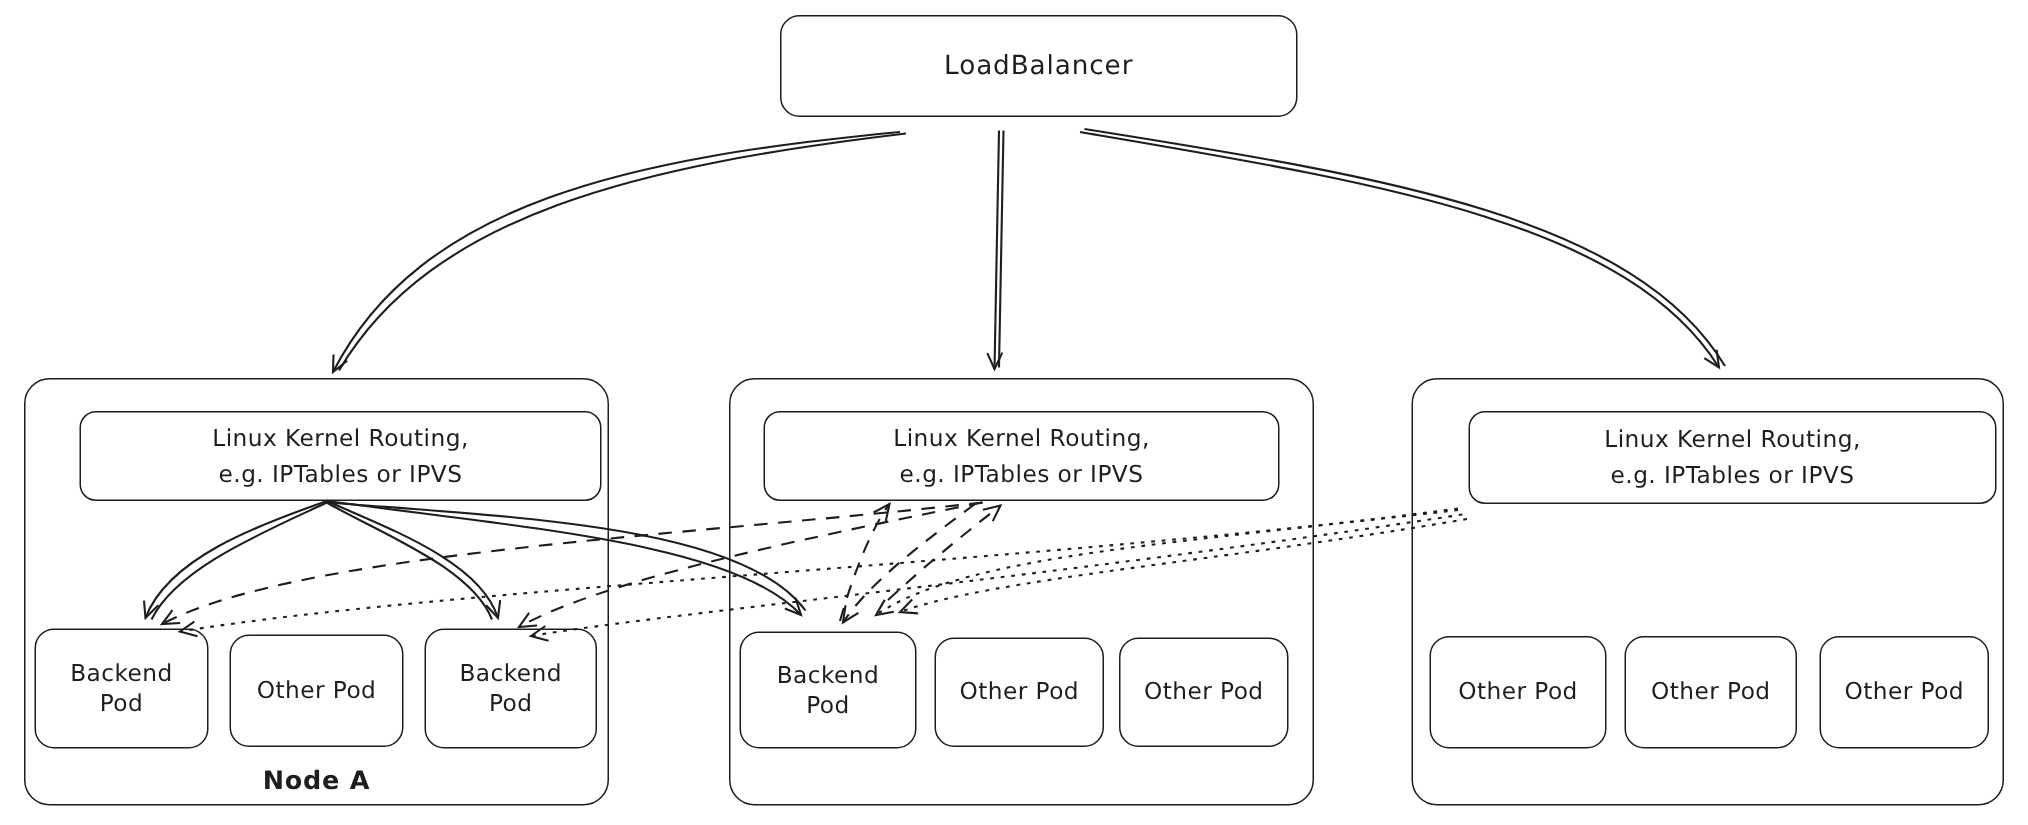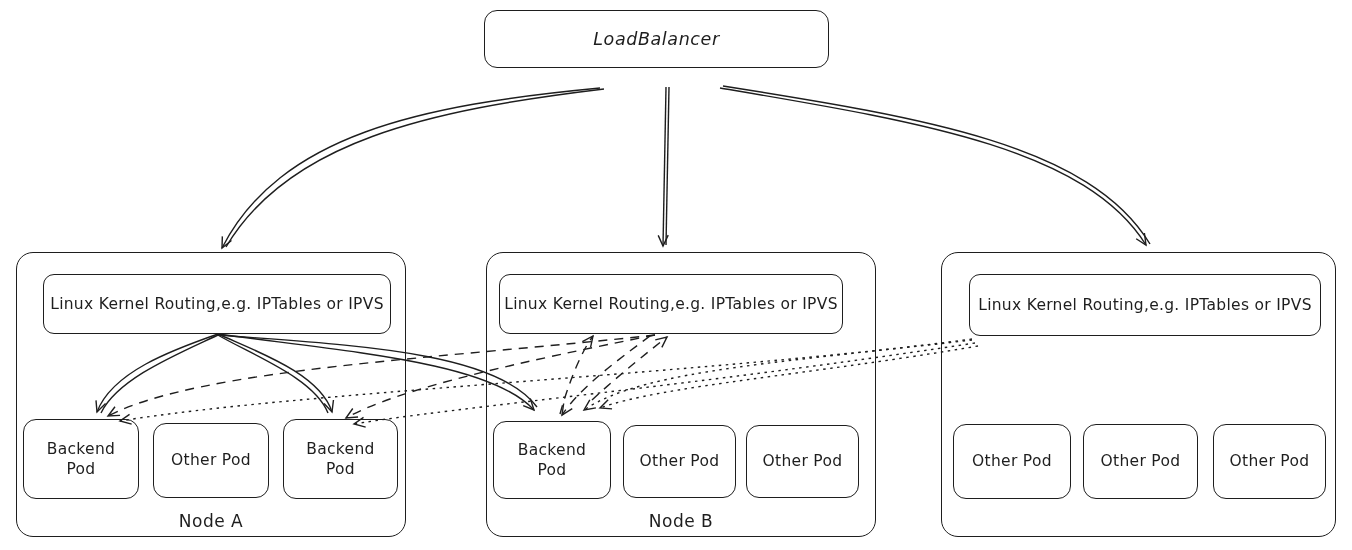--- a/index.html
+++ b/index.html
@@ -10,42 +10,42 @@
   .box{
     position:absolute;border:1.7px solid #1e1e1e;background:transparent;
     box-sizing:border-box;
   }
   .lb{
     border-radius:13px;display:flex;align-items:center;justify-content:center;
     font-size:17.5px;letter-spacing:.6px;
   }
   .node{border-radius:17px;}
   .kernel{
-    border-radius:11px;display:flex;flex-direction:row;align-items:center;justify-content:center;
-    font-size:15.5px;line-height:1.55;letter-spacing:.3px;text-align:center;
+    border-radius:11px;display:flex;flex-direction:column;align-items:center;justify-content:center;
+    font-size:15.5px;line-height:1.55;letter-spacing:.3px;text-align:center;margin-left:10px;
   }
   .pod{
     border-radius:13px;display:flex;align-items:center;justify-content:center;
     text-align:center;font-size:15.5px;line-height:1.3;letter-spacing:.3px;padding:0 9px;
   }
   .node-label{
     position:absolute;left:0;right:0;bottom:5px;text-align:center;
-    font-size:17px;letter-spacing:.5px;
+    font-size:17px;letter-spacing:.5px;font-weight:bold;
   }
   svg.arrows{position:absolute;left:0;top:0;pointer-events:none;}
   svg.arrows path{fill:none;stroke:#1e1e1e;stroke-width:1.4;}
   svg.arrows path.d{stroke-dasharray:9 7;}
   svg.arrows path.t{stroke-dasharray:2.5 4.5;}
 </style>
 </head>
 <body>
 
 <div class="stage">
 
-  <div class="box lb" style="left:484px;top:10px;width:345px;height:58px;font-style:italic;">
+  <div class="box lb" style="left:520px;top:10px;width:345px;height:68px;">
     <span>LoadBalancer</span>
   </div>
 
   <div class="box node" style="left:16px;top:252px;width:390px;height:285px;">
     <div class="box kernel" style="left:26px;top:21px;width:348px;height:60px;">
       <span>Linux Kernel Routing,</span>
       <span>e.g. IPTables or IPVS</span>
     </div>
     <div class="box pod" style="left:6px;top:166px;width:116px;height:80px;">
       <span>Backend Pod</span>
@@ -66,21 +66,20 @@
     </div>
     <div class="box pod" style="left:6px;top:168px;width:118px;height:78px;">
       <span>Backend Pod</span>
     </div>
     <div class="box pod" style="left:136px;top:172px;width:113px;height:73px;">
       <span>Other Pod</span>
     </div>
     <div class="box pod" style="left:259px;top:172px;width:113px;height:73px;">
       <span>Other Pod</span>
     </div>
-    <div class="node-label">Node B</div>
   </div>
 
   <div class="box node" style="left:941px;top:252px;width:395px;height:285px;">
     <div class="box kernel" style="left:27px;top:21px;width:352px;height:62px;">
       <span>Linux Kernel Routing,</span>
       <span>e.g. IPTables or IPVS</span>
     </div>
     <div class="box pod" style="left:11px;top:171px;width:118px;height:75px;">
       <span>Other Pod</span>
     </div>

